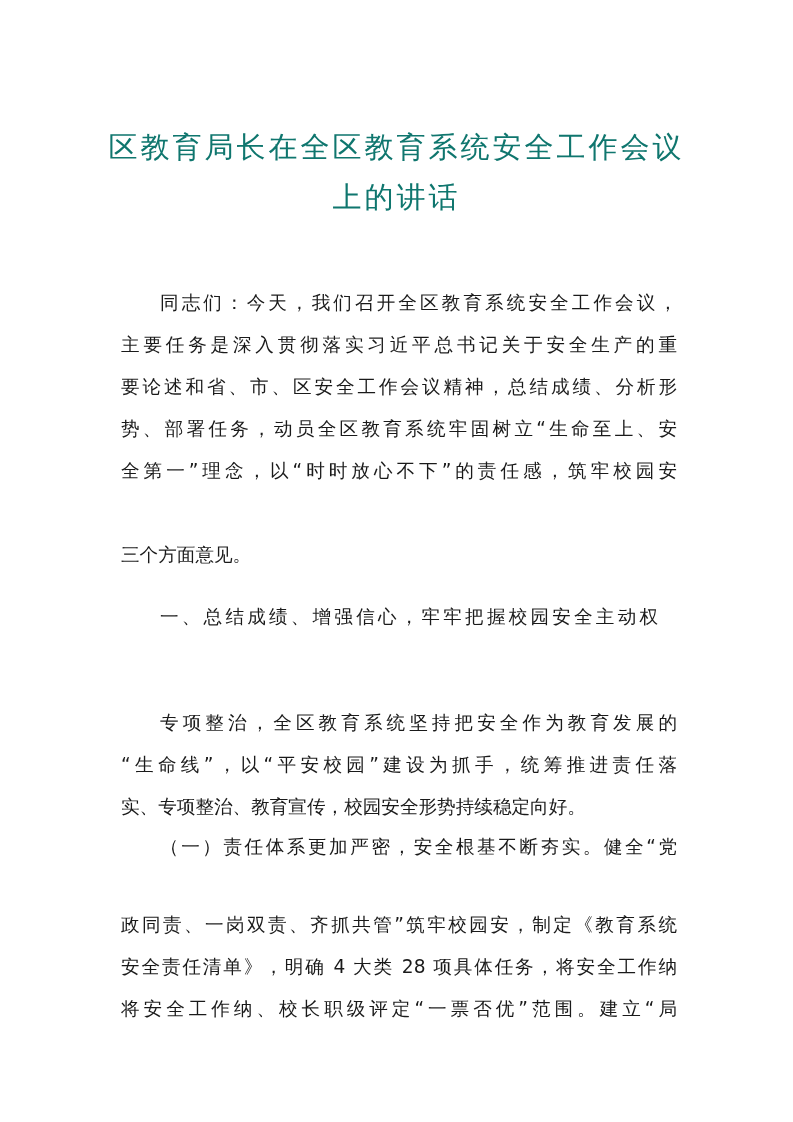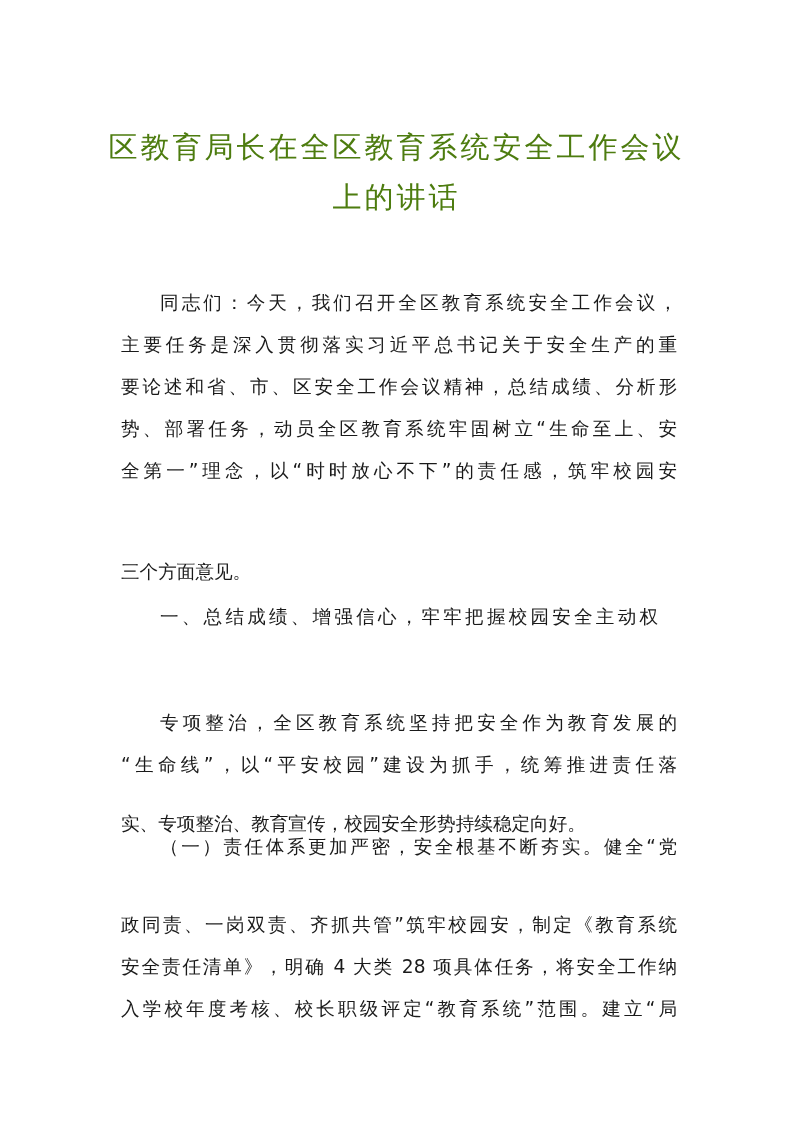--- a/index.html
+++ b/index.html
@@ -22,39 +22,39 @@
       height: 1122px;
       background: #ffffff;
     }
     .title {
       position: absolute;
       left: 0;
       width: 793px;
       text-align: center;
       font-size: 29px;
       letter-spacing: 3px;
-      color: #4d7c0f;
+      color: #0f766e;
       white-space: nowrap;
     }
     .title.l1 { top: 128px; }
     .title.l2 { top: 178px; }
 
     .line {
       position: absolute;
       left: 121px;
       width: 556px;
       font-size: 18.6px;
       line-height: 26px;
       white-space: nowrap;
       color: #1a1a1a;
       text-align: justify;
       text-align-last: justify;
     }
     .line.indent { left: 160px; width: 517px; }
-    .line.last { text-align-last: left; margin-top: 17px; }
+    .line.last { text-align-last: left; }
     .line.heading { text-align-last: left; letter-spacing: 3.2px; }
   </style>
 </head>
 <body>
 
 <div class="page">
 
   <div class="title l1">区教育局长在全区教育系统安全工作会议</div>
   <div class="title l2">上的讲话</div>
 
@@ -67,15 +67,15 @@
 
   <div class="line indent heading" style="top:604px">一、总结成绩、增强信心，牢牢把握校园安全主动权</div>
 
   <div class="line indent" style="top:710px">专项整治，全区教育系统坚持把安全作为教育发展的</div>
   <div class="line last" style="top:794px">实、专项整治、教育宣传，校园安全形势持续稳定向好。</div>
   <div class="line" style="top:752px">“生命线”，以“平安校园”建设为抓手，统筹推进责任落</div>
 
   <div class="line indent" style="top:834px">（一）责任体系更加严密，安全根基不断夯实。健全“党</div>
   <div class="line" style="top:912px">政同责、一岗双责、齐抓共管”筑牢校园安，制定《教育系统</div>
   <div class="line" style="top:954px">安全责任清单》，明确 4 大类 28 项具体任务，将安全工作纳</div>
-  <div class="line" style="top:996px">入学校年度考核、校长职级评定“教育系统”范围。建立“局</div>
+  <div class="line" style="top:996px">将安全工作纳、校长职级评定“一票否优”范围。建立“局</div>
 
 </div>
 
 </body></html>

